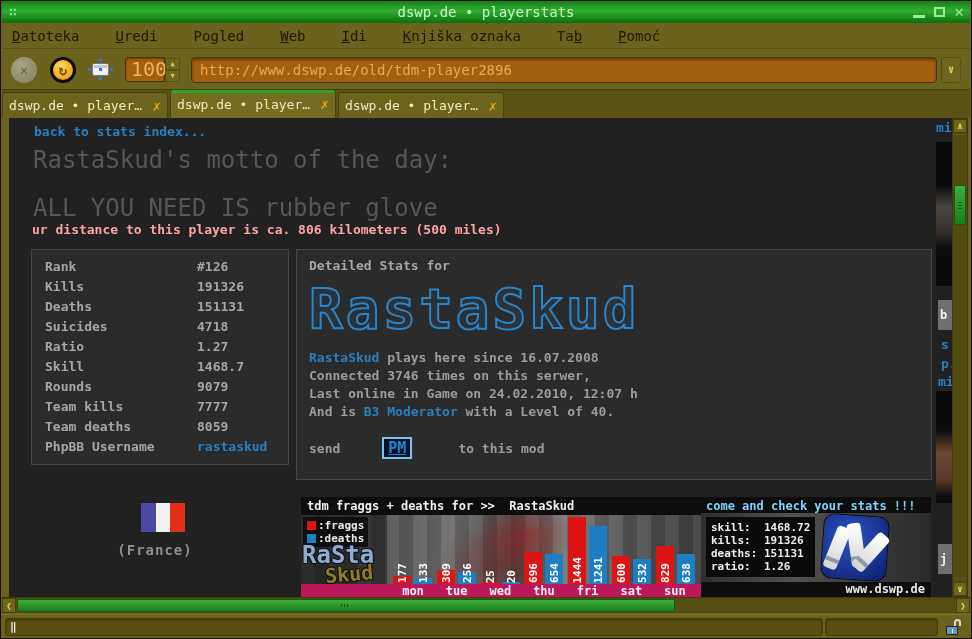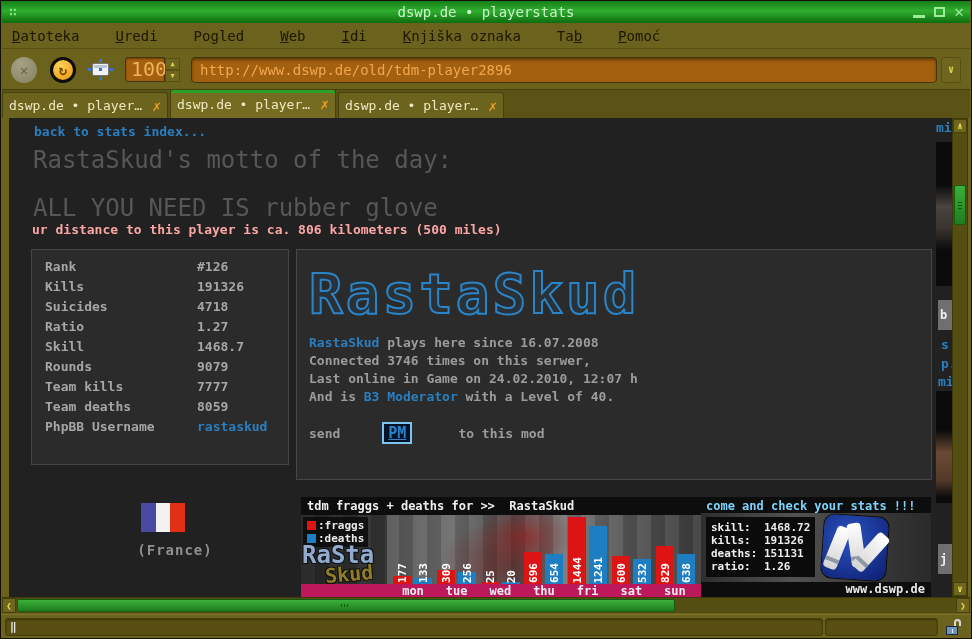--- a/index.html
+++ b/index.html
@@ -75,21 +75,21 @@
     color:rgba(42,132,200,0.08);-webkit-text-stroke:2px #2a84c8;white-space:nowrap;}
   .detail-lines{margin-top:8px;font-size:13px;font-weight:bold;line-height:18px;color:#9c9c9c;}
   .blue{color:#2a7fc0;}
   .send-row{margin-top:16px;display:flex;align-items:center;font-size:13px;font-weight:bold;color:#9c9c9c;}
   .pm-btn{margin-left:42px;border:2px solid #7cc4ee;background:#021228;color:#2a84c8;
     padding:0 4px;font-size:15px;font-weight:bold;text-decoration:underline;line-height:18px;}
   .send-post{margin-left:46px;}
   .flag{position:absolute;left:132px;top:385px;width:44px;height:29px;display:flex;}
   .flag i{flex:1;}
   .flag .b{background:#4a4aa2;} .flag .w{background:#f2f2f2;} .flag .r{background:#e23016;}
-  .country{position:absolute;left:104px;top:424px;width:124px;text-align:center;font-size:14px;
+  .country{position:absolute;left:84px;top:424px;width:124px;text-align:center;font-size:14px;
     font-weight:bold;color:#8f8f8f;letter-spacing:1px;}
   
   .chart{position:absolute;left:292px;top:379px;width:400px;}
   .chart-titlebar{height:18px;background:#0d0d0d;color:#efefef;font-size:12px;font-weight:bold;
     line-height:18px;padding-left:6px;white-space:pre;}
   .chart-body{height:69px;position:relative;display:flex;
     background:
       radial-gradient(70px 45px at 56% 30%,rgba(165,25,25,.55),transparent 70%),
       radial-gradient(90px 60px at 50% 70%,rgba(130,15,15,.40),transparent 70%),
       repeating-linear-gradient(90deg,rgba(255,255,255,.05) 0 14px,rgba(0,0,0,.10) 14px 28px),
@@ -235,20 +235,24 @@
     <div class="left-panel" id="stats-table">
         <div class="stat-row">
           <span class="stat-label">Rank</span>
           <span class="stat-value">#126</span>
         </div>
         <div class="stat-row">
           <span class="stat-label">Kills</span>
           <span class="stat-value">191326</span>
         </div>
         <div class="stat-row">
+          <span class="stat-label">Deaths</span>
+          <span class="stat-value">151131</span>
+        </div>
+        <div class="stat-row">
           <span class="stat-label">Suicides</span>
           <span class="stat-value">4718</span>
         </div>
         <div class="stat-row">
           <span class="stat-label">Ratio</span>
           <span class="stat-value">1.27</span>
         </div>
         <div class="stat-row">
           <span class="stat-label">Skill</span>
           <span class="stat-value">1468.7</span>
@@ -265,20 +269,21 @@
           <span class="stat-label">Team deaths</span>
           <span class="stat-value">8059</span>
         </div>
         <div class="stat-row">
           <span class="stat-label">PhpBB Username</span>
           <span class="stat-value link">rastaskud</span>
         </div>
       </div>
 
     <div class="right-panel">
+      <div class="detail-heading">Detailed Stats for</div>
       <div class="player-logo">RastaSkud</div>
       <div class="detail-lines">
         <div><span class="blue">RastaSkud</span><span> plays here since 16.07.2008</span></div>
         <div>Connected 3746 times on this serwer,</div>
         <div>Last online in Game on 24.02.2010, 12:07 h</div>
         <div><span>And is </span><span class="blue">B3 Moderator</span><span> with a Level of 40.</span></div>
       </div>
       <div class="send-row">
         <span>send</span>
         <span class="pm-btn">PM</span>

